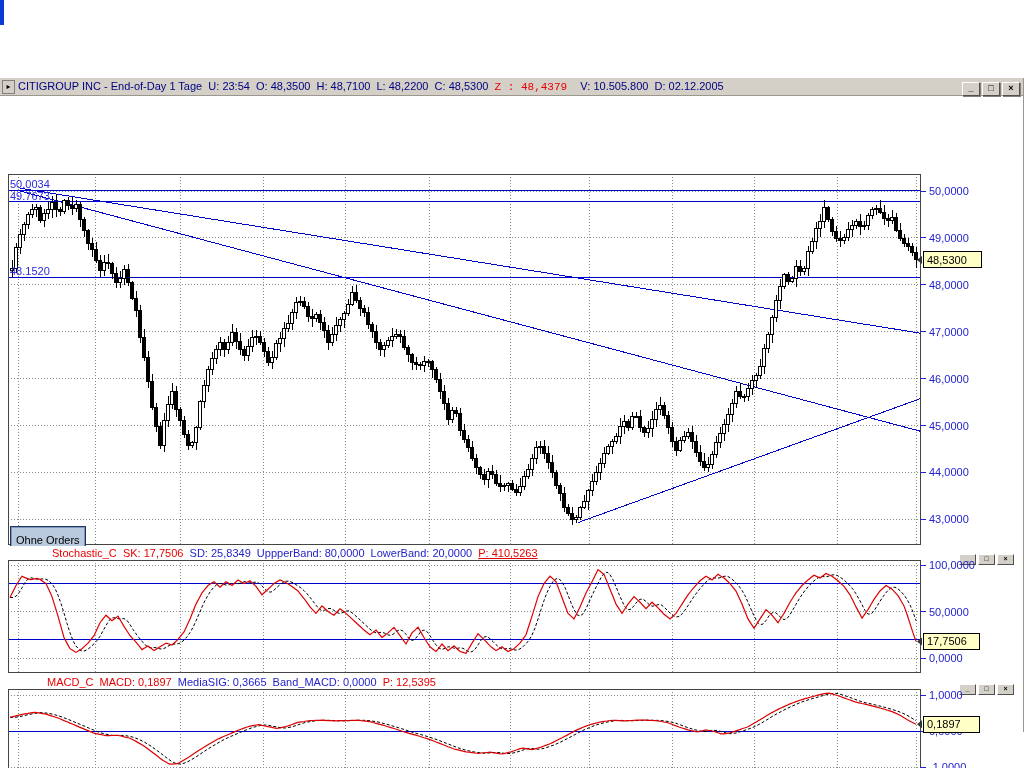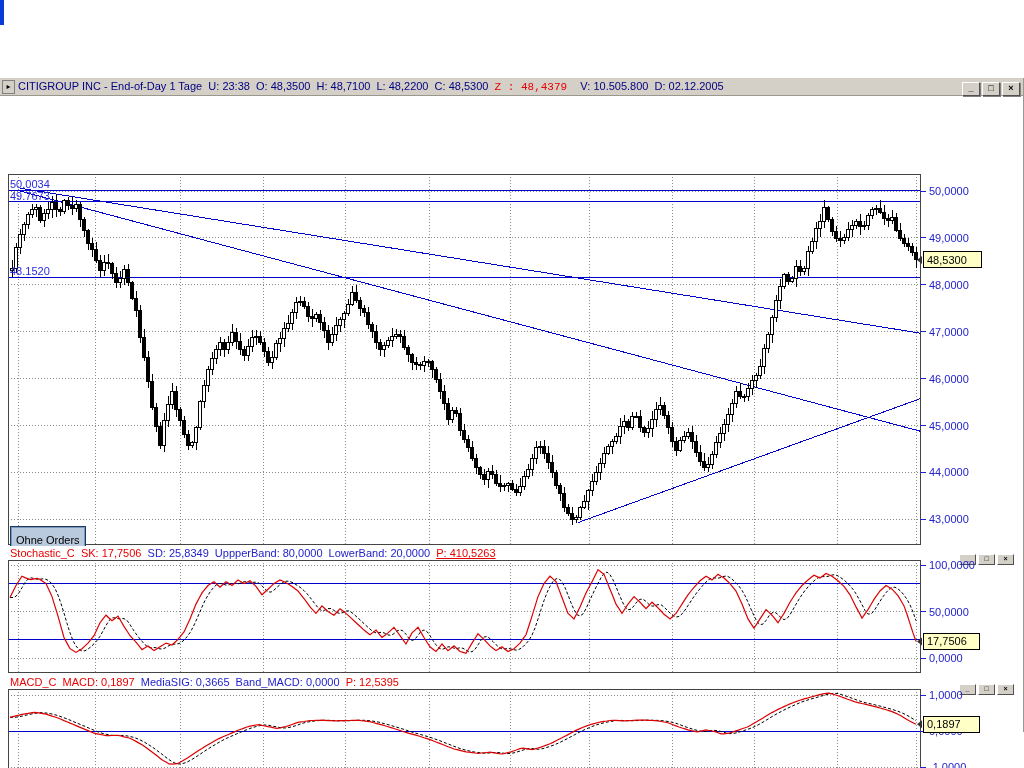--- a/index.html
+++ b/index.html
@@ -20,34 +20,34 @@
       border:1px solid;border-color:#fff #505050 #505050 #fff;
       font:bold 7px/7px "Liberation Sans",sans-serif;text-align:center;color:#000;}
   svg{position:absolute;left:0;}
   svg text{font-family:"Liberation Sans",sans-serif;font-size:11px;}
   #main-svg{top:96px;} #stoch-svg{top:482px;} #macd-svg{top:611px;}
   #ohne-orders{position:absolute;left:10px;top:448px;height:27px;background:#b9c9de;
       border:1px solid #1d3763;box-shadow:inset 0 0 0 1px #7e96b8;font-size:11px;
       font-family:"Liberation Sans",sans-serif;color:#000;padding:0 5px;}
   .panel-header{position:absolute;left:0;width:950px;height:14px;background:#fff;
       font-size:11px;line-height:14px;white-space:pre;padding-left:10px;}
-  #stoch-header{top:468px;} #macd-header{top:597px;}
+  #stoch-header{top:468px;} #macd-header{top:597px;margin-left:37px;}
   .panel-ctrl{position:absolute;left:957px;}
   #stoch-ctrl{top:469px;} #macd-ctrl{top:599px;}
 </style>
 </head>
 <body>
 
 <div id="corner-bar"></div>
 
 <div id="app">
 
   <div id="titlebar">
     <span id="title-marker">▸</span>
-    <span id="title-text"><span style="color: rgb(0, 0, 128);">CITIGROUP INC - End-of-Day 1 Tage  U: 23:38  O: 48,3500  H: 48,7100  L: 48,2200  C: 48,5300  </span><span style="color: rgb(232, 0, 0); font-family: Liberation Mono, monospace;">Z : 48,4379  </span><span style="color: rgb(0, 0, 128);">V: 10.505.800  D: 02.12.2005</span></span>
+    <span id="title-text"><span style="color: rgb(0, 0, 128);">CITIGROUP INC - End-of-Day 1 Tage  U: 23:54  O: 48,3500  H: 48,7100  L: 48,2200  C: 48,5300  </span><span style="color: rgb(232, 0, 0); font-family: Liberation Mono, monospace;">Z : 48,4379  </span><span style="color: rgb(0, 0, 128);">V: 10.505.800  D: 02.12.2005</span></span>
     <span id="title-buttons"><span class="wb">_</span><span class="wb">□</span><span class="wb">×</span></span>
   </div>
 
   <svg id="main-svg" width="1024" height="371" viewBox="0 96 1024 371">
       <g shape-rendering="crispEdges">
         <line x1="8" y1="113" x2="920" y2="113" stroke="#8a8a8a" stroke-dasharray="1,2"></line>
         <line x1="8" y1="159.9" x2="920" y2="159.9" stroke="#8a8a8a" stroke-dasharray="1,2"></line>
         <line x1="8" y1="206.8" x2="920" y2="206.8" stroke="#8a8a8a" stroke-dasharray="1,2"></line>
         <line x1="8" y1="253.7" x2="920" y2="253.7" stroke="#8a8a8a" stroke-dasharray="1,2"></line>
         <line x1="8" y1="300.6" x2="920" y2="300.6" stroke="#8a8a8a" stroke-dasharray="1,2"></line>
@@ -555,21 +555,21 @@
         <line x1="920" y1="441.3" x2="926" y2="441.3" stroke="#2222cc" shape-rendering="crispEdges"></line>
         <text x="929" y="445.3" fill="#2222cc">43,0000</text>
         <polygon points="917,181.94299999999993 922,177.94299999999993 922,185.94299999999993" fill="#333"></polygon>
         <rect x="923" y="173.94299999999993" width="58" height="16" fill="#ffffc6" stroke="#000" shape-rendering="crispEdges"></rect>
         <text x="927" y="185.94299999999993" fill="#000">48,5300</text>
       </g>
     </svg>
 
   <button id="ohne-orders">Ohne Orders</button>
 
-  <div id="stoch-header" class="panel-header"><span style="color: rgb(232, 0, 0);">Stochastic_C  SK: 17,7506  </span><span style="color: rgb(34, 34, 204); text-align: right;">SD: 25,8349  UppperBand: 80,0000  LowerBand: 20,0000  </span><span style="color: rgb(232, 0, 0); text-decoration: underline;">P: 410,5263</span></div>
+  <div id="stoch-header" class="panel-header"><span style="color: rgb(232, 0, 0); margin-left: 42px;">Stochastic_C  SK: 17,7506  </span><span style="color: rgb(34, 34, 204); text-align: right;">SD: 25,8349  UppperBand: 80,0000  LowerBand: 20,0000  </span><span style="color: rgb(232, 0, 0); text-decoration: underline;">P: 410,5263</span></div>
   <div id="stoch-ctrl" class="panel-ctrl"><span class="mb">_</span><span class="mb">□</span><span class="mb">×</span></div>
   <svg id="stoch-svg" width="1024" height="113" viewBox="0 482 1024 113">
       <g shape-rendering="crispEdges">
         <line x1="8" y1="487" x2="920" y2="487" stroke="#8a8a8a" stroke-dasharray="1,2"></line>
         <line x1="8" y1="533.5" x2="920" y2="533.5" stroke="#8a8a8a" stroke-dasharray="1,2"></line>
         <line x1="8" y1="580" x2="920" y2="580" stroke="#8a8a8a" stroke-dasharray="1,2"></line>
         <line x1="18" y1="482" x2="18" y2="594" stroke="#8a8a8a" stroke-dasharray="1,2"></line>
         <line x1="95" y1="482" x2="95" y2="594" stroke="#8a8a8a" stroke-dasharray="1,2"></line>
         <line x1="180" y1="482" x2="180" y2="594" stroke="#8a8a8a" stroke-dasharray="1,2"></line>
         <line x1="263" y1="482" x2="263" y2="594" stroke="#8a8a8a" stroke-dasharray="1,2"></line>

